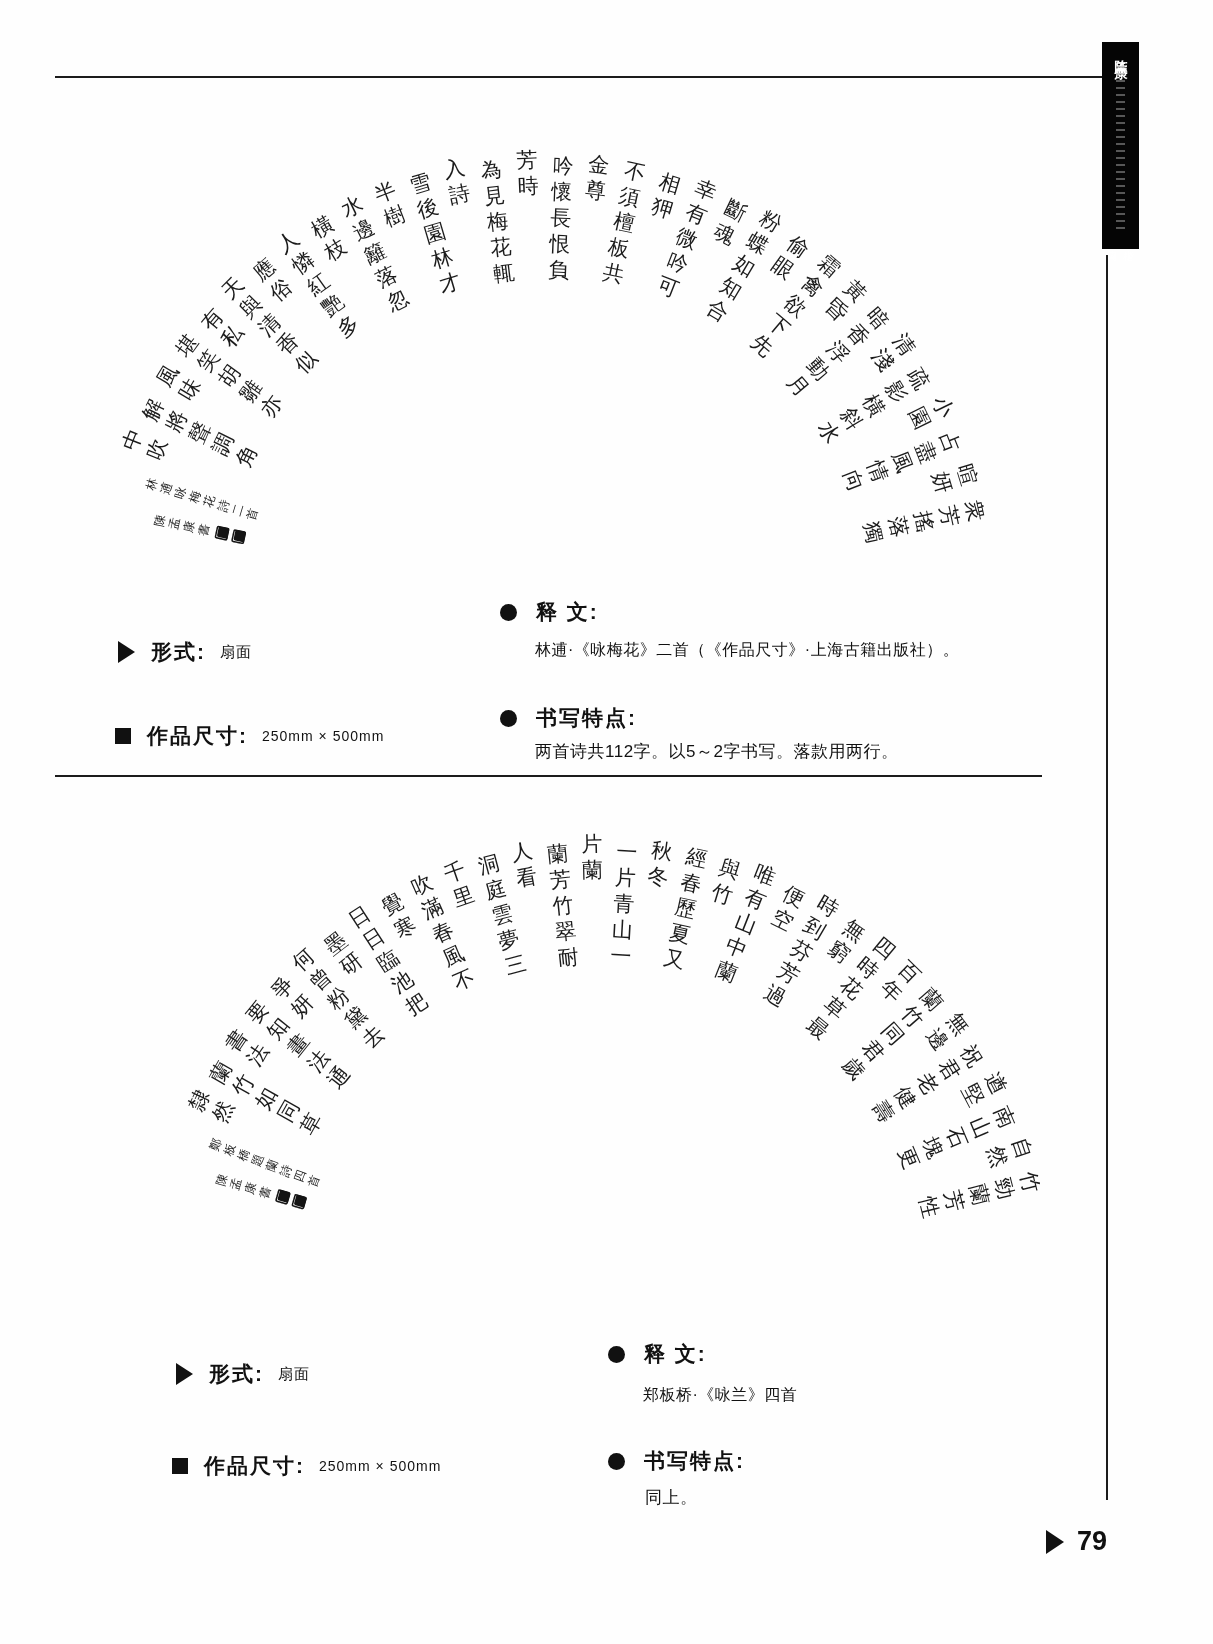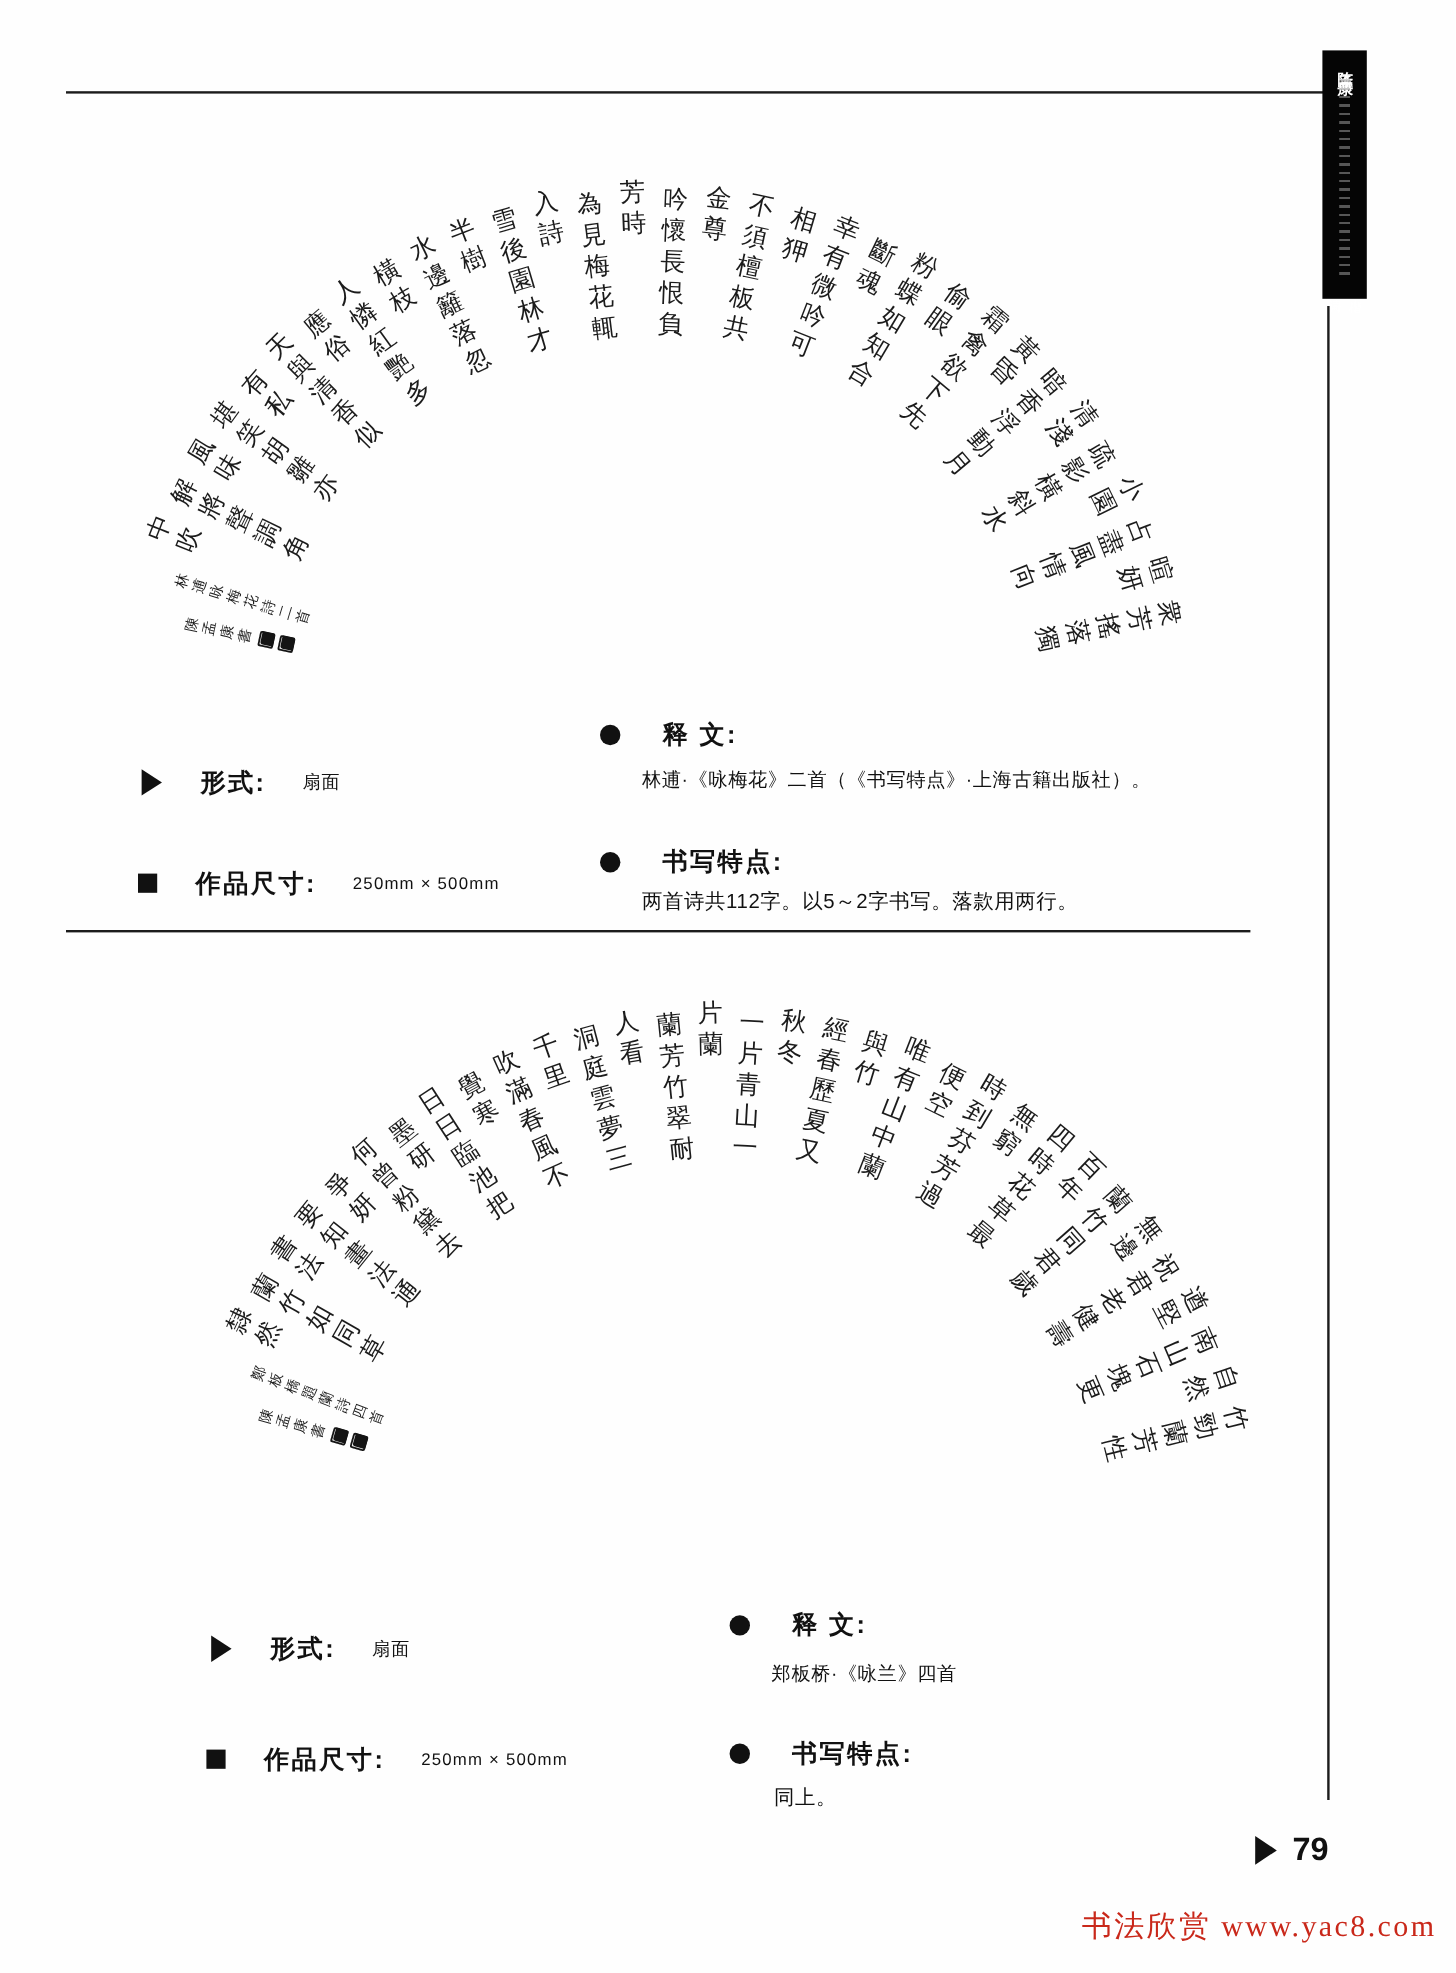--- a/index.html
+++ b/index.html
@@ -22,21 +22,21 @@
 
   
   .fan-layer{position:absolute;left:0;top:0;width:100%;height:100%;pointer-events:none;}
   .fan-col{position:absolute;text-align:center;color:#1b1b1b;
            font-family:"DejaVu Serif","Liberation Serif",serif;font-weight:500;}
   .fan-ch{width:100%;}
   .seal{width:13px;height:13px;background:#141414;border-radius:2px;margin:4px auto 0;
         box-shadow:inset 0 0 0 1.5px #141414, inset 2px 2px 0 0 #f4f4f4;}
 
   
-  .lrow{position:absolute;display:flex;align-items:center;gap:16px;}
+  .lrow{position:absolute;display:flex;align-items:center;}
   .tri{width:0;height:0;border-left:17px solid #111;border-top:11px solid transparent;
        border-bottom:11px solid transparent;margin-right:16px;}
   .sq{width:16px;height:16px;background:#111;margin-right:16px;}
   .dot{width:17px;height:17px;background:#111;border-radius:50%;margin-right:19px;}
   .ltitle{font-size:21px;font-weight:bold;letter-spacing:2px;white-space:nowrap;}
   .lvalue{font-size:15px;margin-left:14px;white-space:nowrap;letter-spacing:1px;}
   .body-line{position:absolute;font-size:16px;letter-spacing:0.5px;white-space:nowrap;}
   .body-line2{position:absolute;font-size:17px;letter-spacing:0.5px;white-space:nowrap;}
 
   
@@ -268,21 +268,21 @@
   <div class="lrow" style="left:115px;top:722px;">
     <div class="sq"></div>
     <div class="ltitle">作品尺寸:</div>
     <div class="lvalue" style="font-size:14px;">250mm × 500mm</div>
   </div>
 
   <div class="lrow" style="left:500px;top:598px;">
     <div class="dot"></div>
     <div class="ltitle">释 文:</div>
   </div>
-  <div class="body-line" style="left:535px;top:640px;">林逋·《咏梅花》二首（《书写特点》·上海古籍出版社）。</div>
+  <div class="body-line" style="left:535px;top:640px;">林逋·《咏梅花》二首（《作品尺寸》·上海古籍出版社）。</div>
 
   <div class="lrow" style="left:500px;top:704px;">
     <div class="dot"></div>
     <div class="ltitle">书写特点:</div>
   </div>
   <div class="body-line2" style="left:535px;top:740px;">两首诗共112字。以5～2字书写。落款用两行。</div>
 
   <div class="hrule divider"></div>
 
   <div class="fan-layer" id="fan-1">
@@ -503,15 +503,14 @@
     <div class="dot"></div>
     <div class="ltitle">书写特点:</div>
   </div>
   <div class="body-line2" style="left:645px;top:1486px;">同上。</div>
 
   <div class="pagenum">
     <div class="tri"></div>
     <div class="num">79</div>
   </div>
 
-  <div class="footer" style="color: rgb(201, 40, 26);"><span>书法欣赏</span> <span>www.yac8.com</span></div>
 
 </div>
 
 </body></html>

